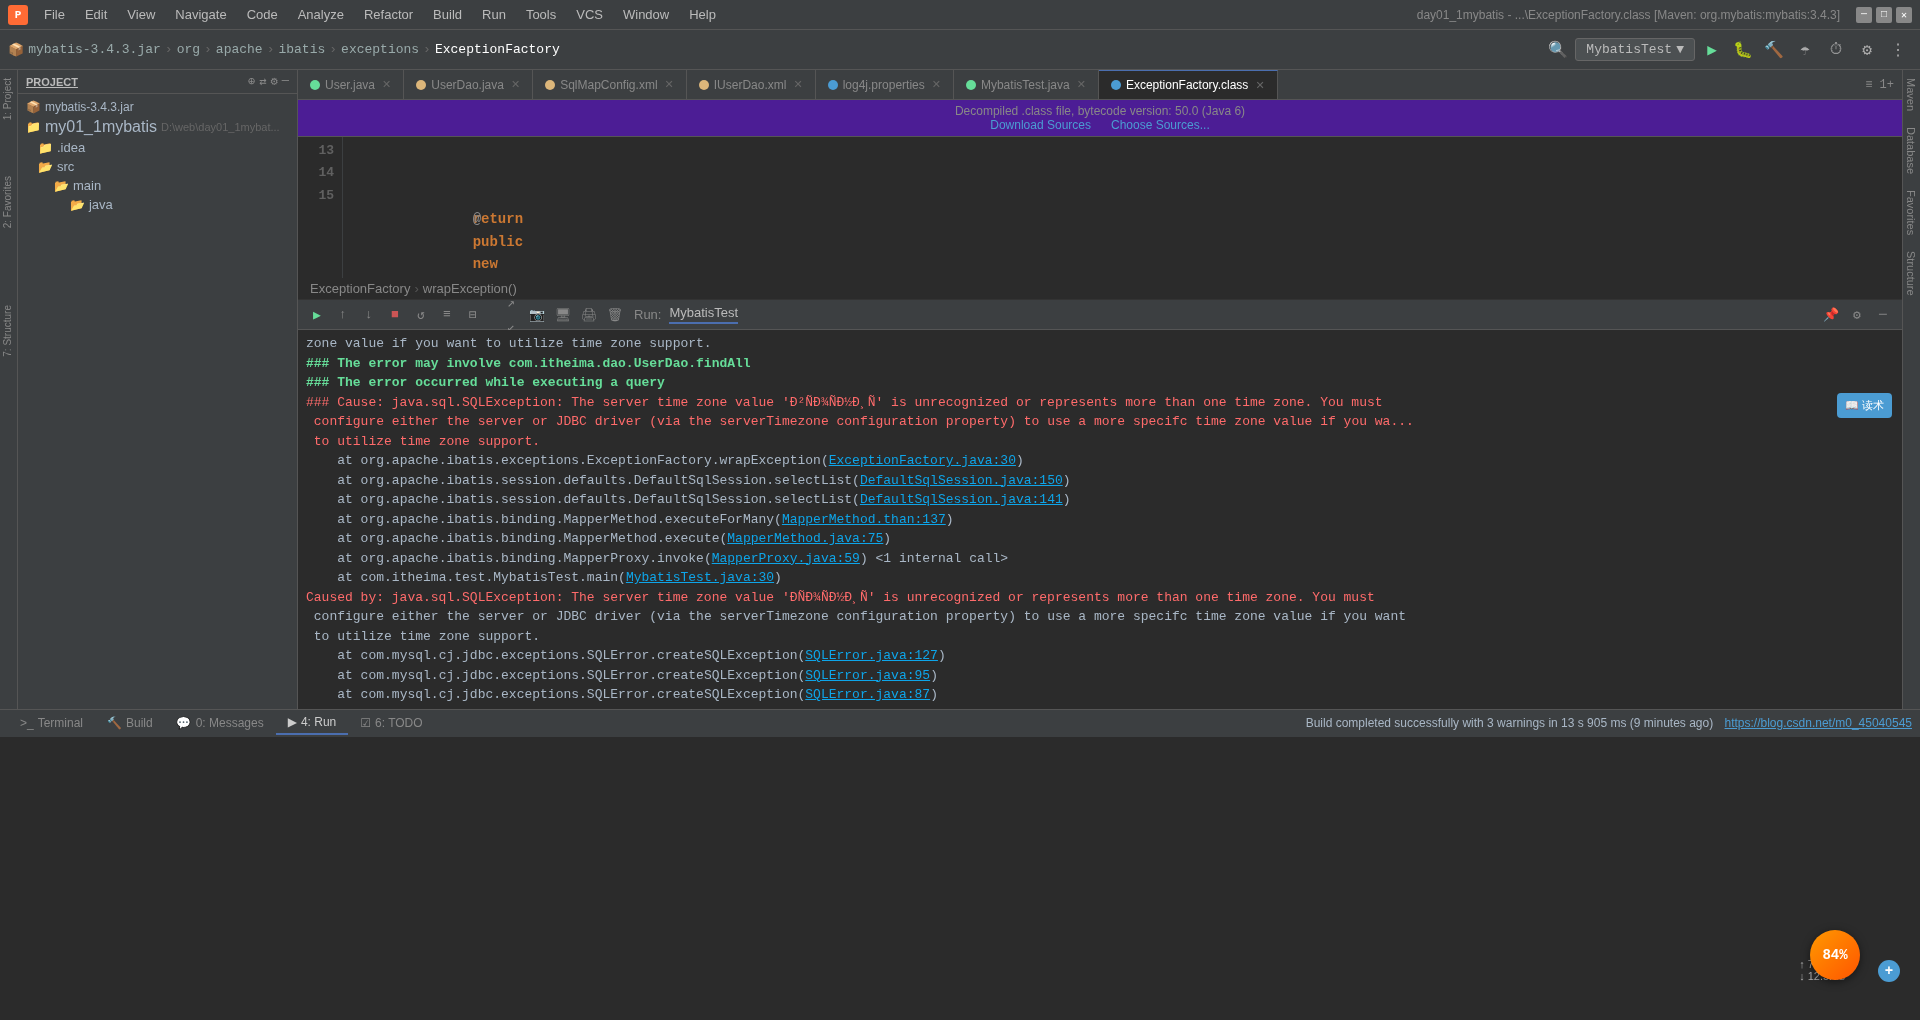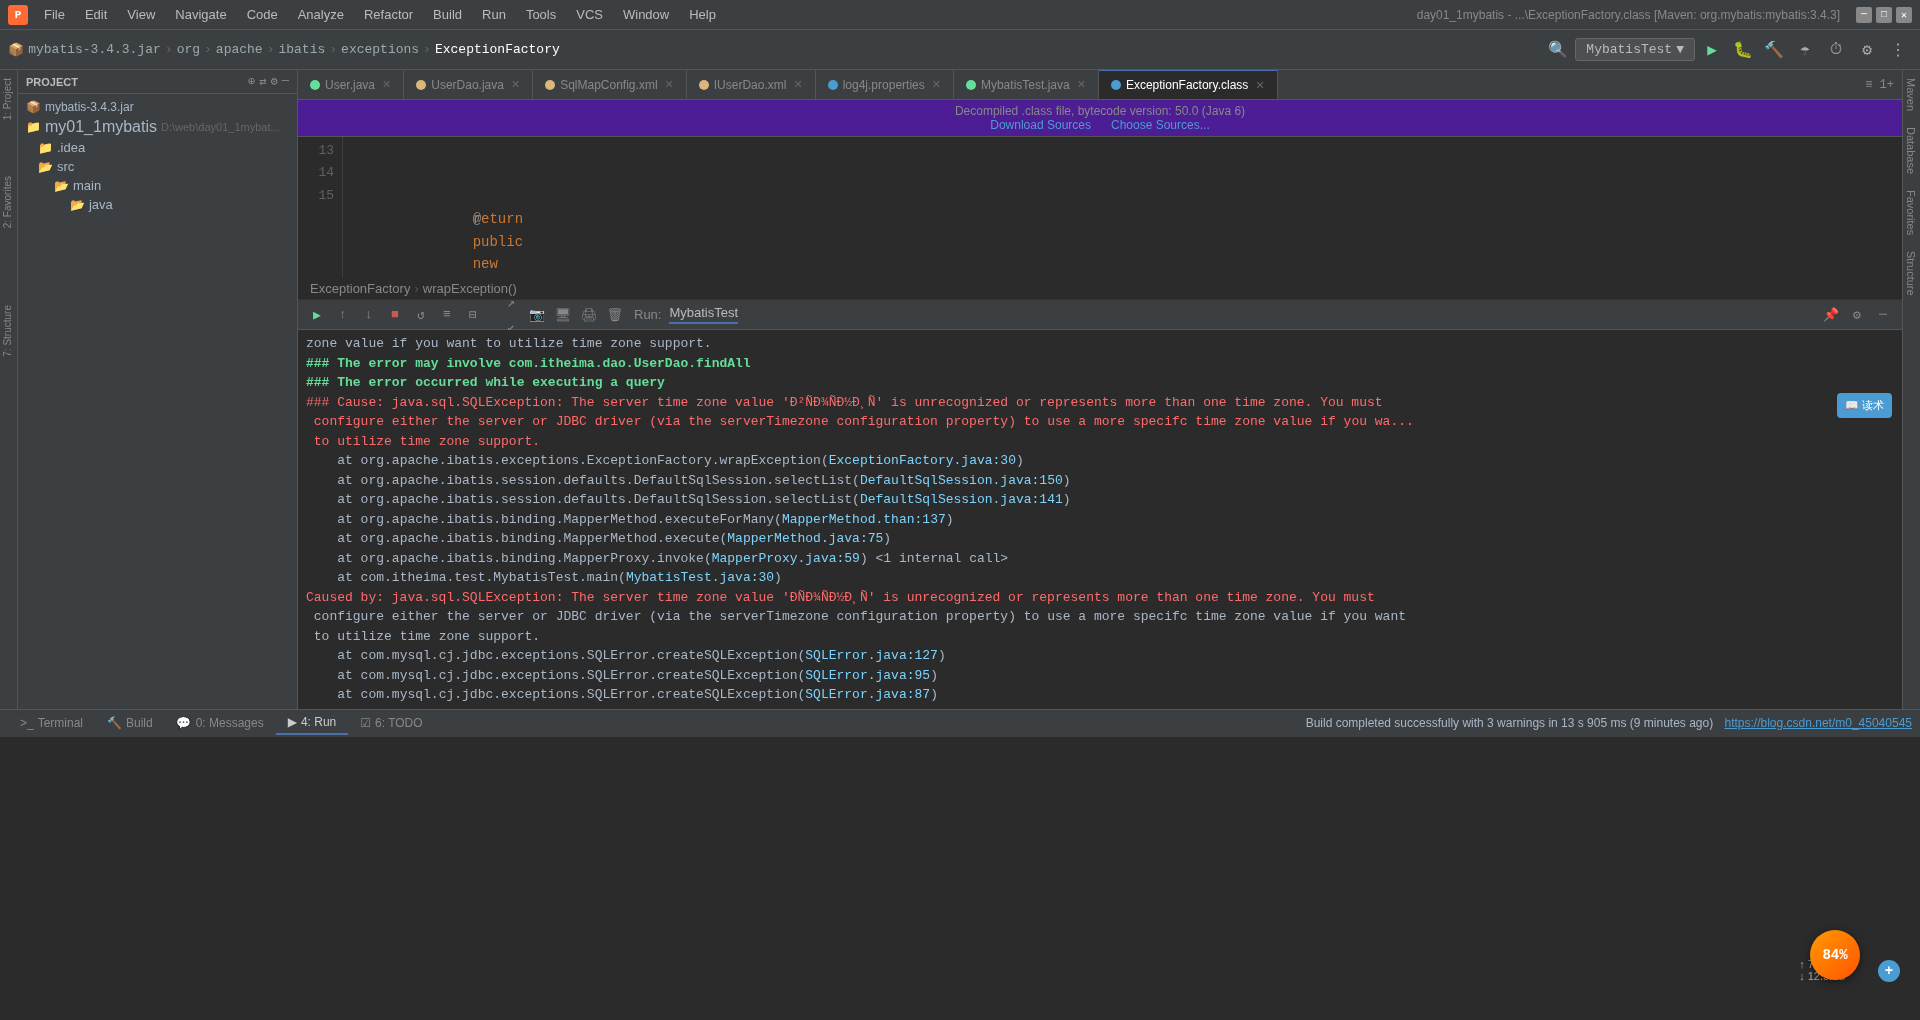--- a/index.html
+++ b/index.html
@@ -25,21 +25,21 @@
     .toolbar-right { margin-left: auto; display: flex; align-items: center; gap: 6px; }
     .run-config { background: #4c5052; border: 1px solid #666; border-radius: 3px; padding: 3px 10px; color: #bbb; font-size: 13px; display: flex; align-items: center; gap: 4px; }
     .btn-icon { width: 28px; height: 28px; display: flex; align-items: center; justify-content: center; cursor: pointer; border-radius: 3px; color: #6d9; font-size: 16px; }
 
     
     .sidebar {
       width: 280px; background: #3c3f41; border-right: 1px solid #555;
       display: flex; flex-direction: column; overflow: hidden;
     }
     .sidebar-header { background: #3c3f41; padding: 4px 8px; font-size: 12px; color: #bbb; border-bottom: 1px solid #555; display: flex; align-items: center; gap: 4px; }
-    .sidebar-title { font-size: 11px; color: #bbb; font-weight: bold; text-transform: uppercase; font-family: Arial, sans-serif; }
+    .sidebar-title { font-size: 11px; color: #bbb; font-weight: bold; text-transform: uppercase; font-family: Arial, sans-serif; text-decoration: underline; }
     .project-tree { flex: 1; overflow-y: auto; padding: 4px 0; }
     .tree-item { display: flex; align-items: center; padding: 2px 8px; font-size: 13px; color: #a9b7c6; cursor: pointer; font-family: Arial, sans-serif; }
     .tree-item .icon { margin-right: 4px; font-size: 12px; }
     .folder-icon { color: #dcb67a; }
     .jar-icon { color: #9b9; }
 
     
     .editor-area { flex: 1; display: flex; flex-direction: column; background: #2b2b2b; overflow: hidden; }
 
     
@@ -51,21 +51,21 @@
     .tab-dot-green { background: #6d9; }
     .tab-dot-orange { background: #dcb67a; }
     .tab-dot-blue { background: #4b9cd3; }
 
     
     .decompile-bar { background: #4c1d95; border-bottom: 1px solid #555; padding: 4px 12px; font-size: 12px; color: #888; display: flex; align-items: center; justify-content: space-between; font-family: Arial, sans-serif; flex-direction: column; }
     .decompile-bar .links { display: flex; gap: 20px; }
     .decompile-link { color: #4b9cd3; cursor: pointer; }
 
     
-    .code-editor { flex: 1; display: flex; overflow: hidden; font-family: 'Courier New', monospace; font-size: 14px; line-height: 1.6; }
+    .code-editor { flex: 1; display: flex; overflow: hidden; font-family: 'Courier New', monospace; font-size: 14px; line-height: 1.6; font-weight: bold; }
     .line-numbers { width: 45px; background: #2b2b2b; color: #606060; text-align: right; padding: 4px 8px 4px 0; user-select: none; border-right: 1px solid #3c3f41; overflow: hidden; }
     .line-num { height: 22.4px; font-size: 13px; }
     .code-content { flex: 1; padding: 4px 12px; overflow: auto; }
     .code-line { height: 22.4px; white-space: pre; }
 
     
     .kw-public { color: #cc7832; }
     .kw-static { color: #cc7832; }
     .kw-return { color: #cc7832; }
     .kw-new { color: #cc7832; }
@@ -75,21 +75,21 @@
     .run-panel-header { display: flex; align-items: center; background: #3c3f41; padding: 4px 8px; border-bottom: 1px solid #555; gap: 8px; height: 30px; }
     .run-label { font-size: 13px; color: #888; font-family: Arial, sans-serif; }
     .run-tab { font-size: 13px; color: #bbb; font-family: Arial, sans-serif; border-bottom: 2px solid #4b6eaf; padding-bottom: 2px; }
     .run-actions { display: flex; gap: 4px; margin-left: auto; }
     .run-btn { width: 22px; height: 22px; display: flex; align-items: center; justify-content: center; cursor: pointer; border-radius: 2px; color: #888; font-size: 13px; }
 
     
     .console { flex: 1; overflow-y: auto; padding: 4px 8px; font-family: 'Courier New', monospace; font-size: 13px; background: #2b2b2b; }
     .console-line { white-space: pre-wrap; line-height: 1.5; color: #a9b7c6; }
     .console-error { color: #ff6b6b; }
-    .console-link { color: #7dd3fc; cursor: pointer; }
+    .console-link { color: #0ea5e9; text-decoration: underline; cursor: pointer; }
     .console-section { color: #6d9; font-weight: bold; }
     .right-tab { writing-mode: vertical-lr; font-size: 11px; color: #888; cursor: pointer; padding: 8px 2px; font-family: Arial, sans-serif; border-right: 2px solid transparent; }
 
     
     .bottom-bar { height: 28px; background: #3c3f41; border-top: 1px solid #555; display: flex; align-items: center; padding: 0 8px; gap: 16px; font-size: 12px; color: #888; font-family: Arial, sans-serif; }
     .bottom-tabs { display: flex; gap: 0; }
     .bottom-tab { padding: 4px 12px; cursor: pointer; color: #888; font-size: 12px; display: flex; align-items: center; gap: 4px; }
     .bottom-tab.active { color: #ccc; border-bottom: 2px solid #4b6eaf; }
     .bottom-status { margin-left: auto; color: #888; font-size: 12px; }
     .build-status { color: #a9b7c6; padding-left: 48px; }

